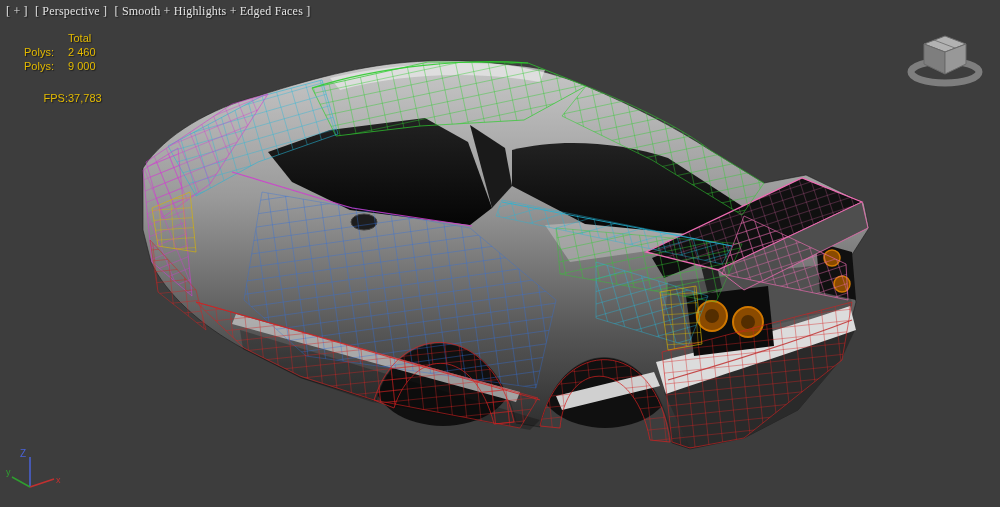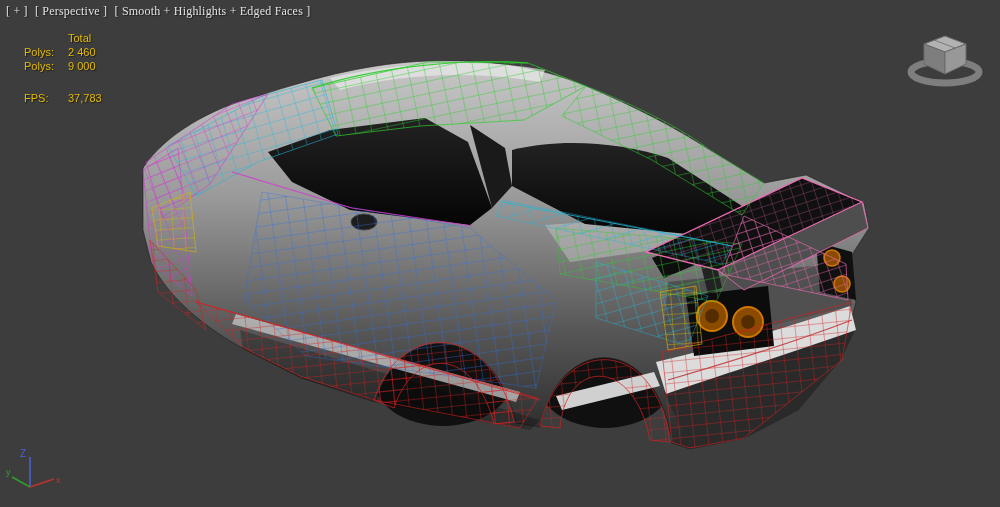--- a/index.html
+++ b/index.html
@@ -20,21 +20,21 @@
   .viewport-label span{margin-right:4px;cursor:pointer;}
   
   .stats{
     position:absolute;top:31px;left:24px;z-index:30;
     font-size:11px;line-height:14px;color:#e3ba00;
     text-shadow:1px 1px 1px rgba(0,0,0,.55);
   }
   .stats .stats-header{margin-left:44px;}
   .stats-row{display:flex;}
   .stats-label{width:44px;}
-  .fps-row{margin-top:18px;}
+  .fps-row{margin-top:18px;text-align:right;}
   
   .viewport-canvas{position:absolute;inset:0;z-index:1;cursor:crosshair;}
   .viewport-canvas svg{display:block;}
   
   .view-gizmo{position:absolute;top:22px;right:10px;z-index:25;width:90px;height:72px;}
   
   .axis-tripod{position:absolute;left:4px;bottom:14px;z-index:25;width:64px;height:48px;}
 </style>
 </head>
 <body>

